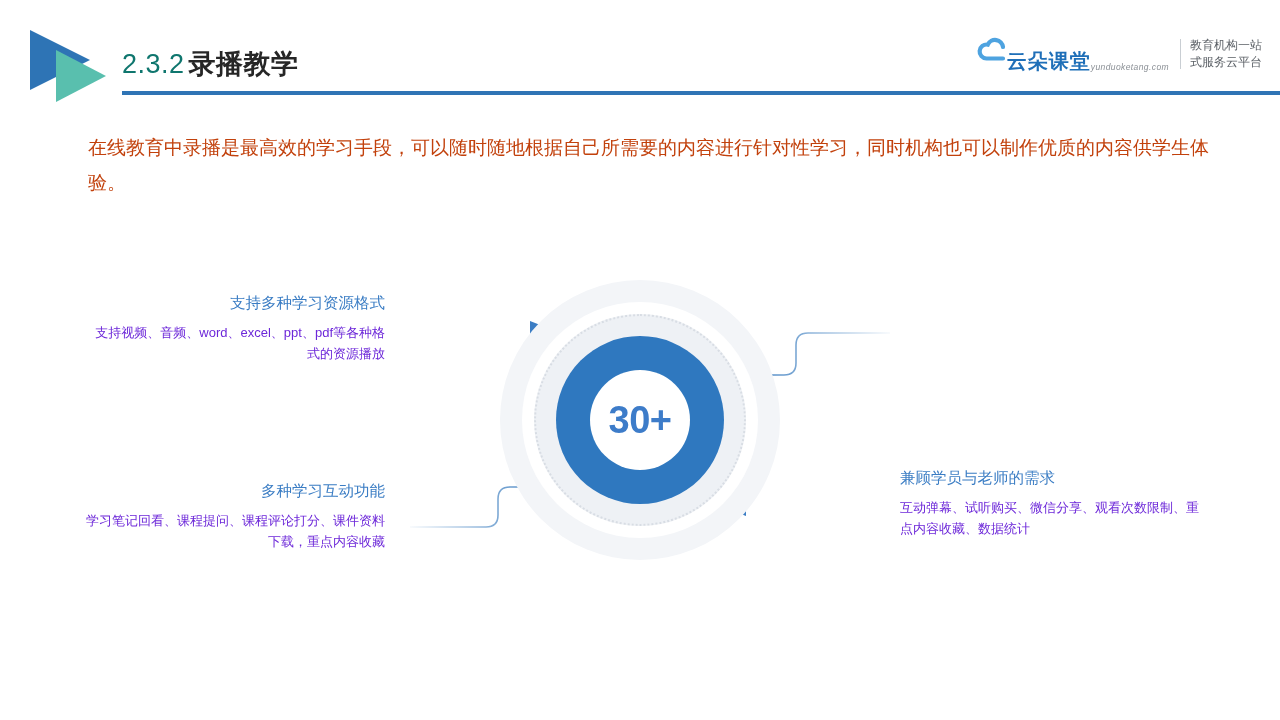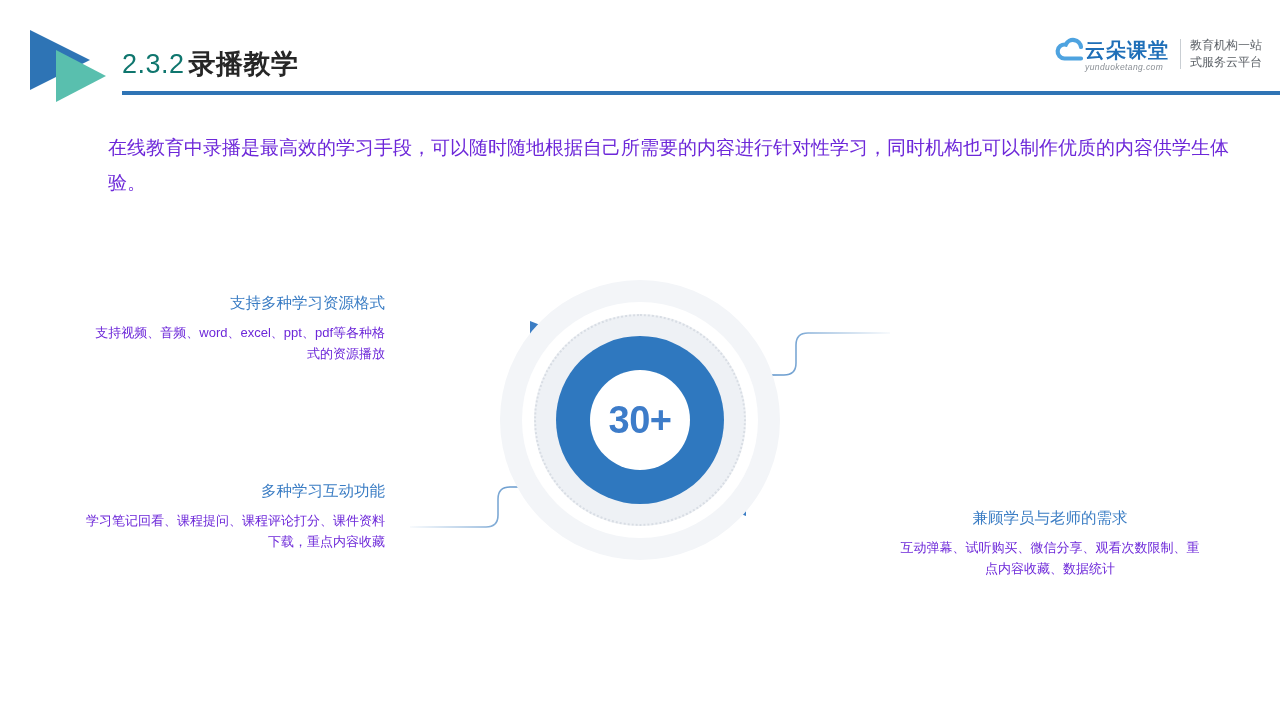--- a/index.html
+++ b/index.html
@@ -25,30 +25,30 @@
 
   .header-rule {
     position:absolute; left:122px; top:91px; width:1158px; height:4px;
     background:#2f74b5;
   }
 
   
   .brand { position:absolute; right:18px; top:32px; display:flex; align-items:center; height:44px; }
   .brand-logo { display:flex; align-items:flex-end; }
   .brand-cloud { margin-right:-4px; }
-  .brand-words { display:flex; flex-direction:column; line-height:1; }
+  .brand-words { display:flex; line-height:1;align-items:flex-end; }
   .brand-cn { font-size:20px; font-weight:bold; color:#1f6fb8; letter-spacing:1px; }
   .brand-en { font-size:8.5px; color:#8a8f95; letter-spacing:0.4px; margin-top:3px;font-style:italic; }
   .brand-divider { width:1px; height:30px; background:#c9ced3; margin:0 9px 0 11px; }
   .brand-tag { font-size:12px; color:#5a5f65; line-height:1.45; white-space:nowrap; }
 
   
   .intro {
     position:absolute; left:88px; top:130px; width:1130px;
-    font-size:19px; line-height:1.85; color:#6d28d9;margin-left:20px;
+    font-size:19px; line-height:1.85; color:#c2410c;
   }
 
   
   .diagram { position:absolute; left:0; top:230px; width:1280px; height:380px;padding-left:36px; }
   .center-wrap { position:absolute; left:500px; top:50px; width:280px; height:280px; }
   .ring-outer {
     position:absolute; left:0; top:0; width:280px; height:280px;
     border-radius:50%; background:#f3f5f8;
   }
   .ring-gap {
@@ -76,21 +76,21 @@
   .connectors { position:absolute; left:0; top:0; width:1280px; height:380px; }
 
   
   .feat { position:absolute; width:300px; }
   .feat .f-title { font-size:15.5px; color:#3b7dc4; margin-bottom:9px; white-space:nowrap; }
   .feat .f-body { font-size:13px; color:#6d28d9; line-height:1.6; }
 
   .feat.tl { left:85px;  top:293px; text-align:right; }
   .feat.bl { left:85px;  top:481px; text-align:right; }
   .feat.tr { left:900px; top:293px; text-align:left; }
-  .feat.br { left:900px; top:508px; text-align:center; }
+  .feat.br { left:900px; top:468px; text-align:left; }
 </style>
 </head>
 <body>
 
 <div class="slide">
 
   <div class="logo-mark">
     <svg width="104" height="76" viewBox="0 0 104 76">
       <polygon points="4,2 4,62 64,32" fill="#2e74b5"></polygon>
       <polygon points="30,22 30,74 80,48" fill="#59bfae"></polygon>

